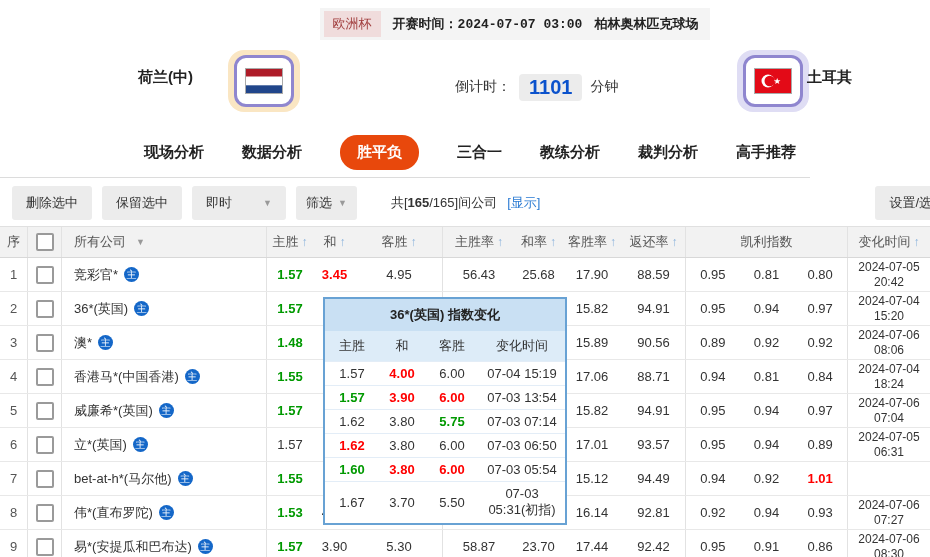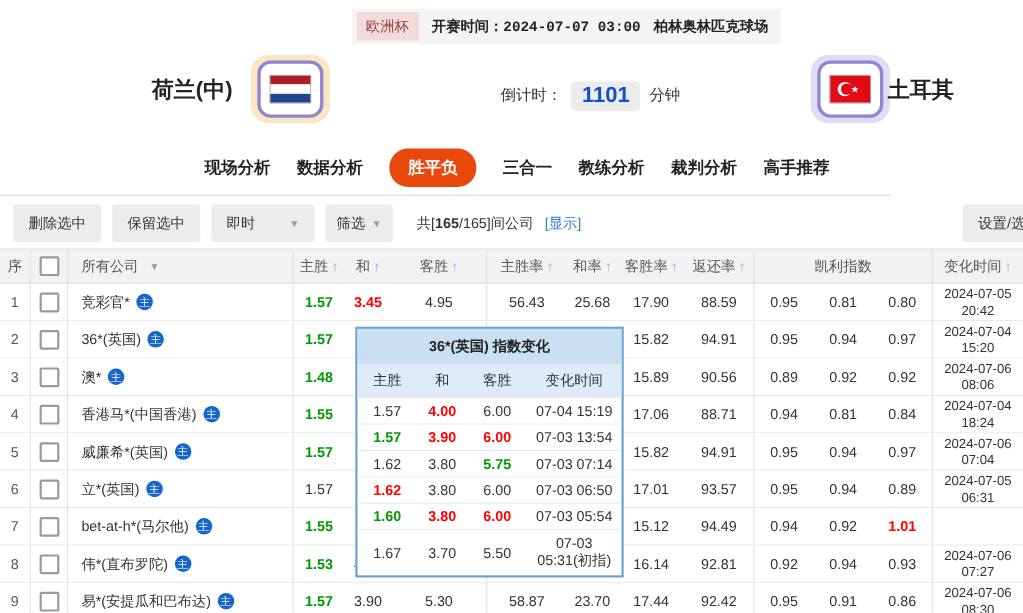--- a/index.html
+++ b/index.html
@@ -5,41 +5,41 @@
   html,body{margin:0;padding:0;}
   body{
     width:930px;height:557px;position:relative;overflow:hidden;background:#fff;
     font-family:"Liberation Sans","DejaVu Sans",sans-serif;color:#333;
   }
   
   .topbar{position:absolute;top:8px;left:0;width:930px;display:flex;justify-content:center;padding-left:100px;box-sizing:border-box;}
   .topstrip{display:flex;align-items:center;background:#f4f4f4;padding:3px 12px 3px 4px;gap:12px;font-size:13px;font-weight:bold;color:#222;font-family:Liberation Mono, monospace;}
   .badge{background:#f0dcdc;color:#a03c3c;font-weight:normal;padding:4px 9px;font-size:13px;}
   
-  .teamname{position:absolute;font-size:20px;font-weight:bold;color:#222;}
+  .teamname{position:absolute;font-size:15px;font-weight:bold;color:#222;}
   .teamname.home{left:138px;top:68px;}
   .teamname.away{left:807px;top:68px;}
   .flagbox{position:absolute;top:50px;width:72px;height:62px;border-radius:16px;display:flex;align-items:center;justify-content:center;}
   .flagbox.home{left:228px;background:#fae6c3;}
   .flagbox.away{left:737px;background:#dfddf4;}
   .flaginner{width:54px;height:46px;background:#fff;border:3px solid #8f86cf;border-radius:12px;display:flex;align-items:center;justify-content:center;}
   .countdown{position:absolute;left:455px;top:72px;height:30px;display:flex;align-items:center;gap:8px;font-size:14px;color:#333;}
   .cdval{font-size:20px;font-weight:bold;color:#0b52cc;background:#ececec;border-radius:4px;padding:2px 10px;}
   
   .nav{position:absolute;top:128px;left:0;width:810px;height:50px;border-bottom:1px solid #dcdcdc;
-       display:flex;justify-content:center;align-items:center;gap:24px;padding-left:130px;box-sizing:border-box;}
+       display:flex;justify-content:center;align-items:center;gap:38px;padding-left:130px;box-sizing:border-box;}
   .tab{font-size:15px;font-weight:bold;color:#222;cursor:pointer;white-space:nowrap;}
   .tab.active{background:#e8480c;color:#fff;border-radius:17px;padding:8px 17px;}
   
   .toolbar{position:absolute;top:186px;left:12px;right:0;height:34px;display:flex;align-items:center;gap:10px;font-size:13px;}
   .tbtn{background:#ececec;border-radius:3px;padding:8px 14px;color:#333;white-space:nowrap;}
   .tbtn.drop{width:66px;display:flex;justify-content:space-between;align-items:center;}
   .tbtn.drop2{display:flex;gap:6px;align-items:center;padding:8px 10px;}
   .dar{color:#999;font-size:9px;}
-  .count{margin-left:12px;color:#333;}
+  .count{margin-left:24px;color:#333;}
   .showlink{color:#2b7bd3;cursor:pointer;text-decoration:none;}
   .settings{position:absolute;right:-16px;top:0;}
   
   .table{position:absolute;top:226px;left:0;width:930px;}
   .thead{display:flex;height:30px;background:#f2f2f2;border-top:1px solid #e0e0e0;border-bottom:1px solid #d8d8d8;font-size:13px;color:#555;}
   .trow{display:flex;height:33px;border-bottom:1px solid #e8e8e8;font-size:13px;background:#fff;}
   .cell{display:flex;align-items:center;justify-content:center;height:100%;box-sizing:border-box;}
   .bR{border-right:1px solid #e2e2e2;}
   .c-num{width:28px;color:#555;}
   .c-cb{width:34px;}

